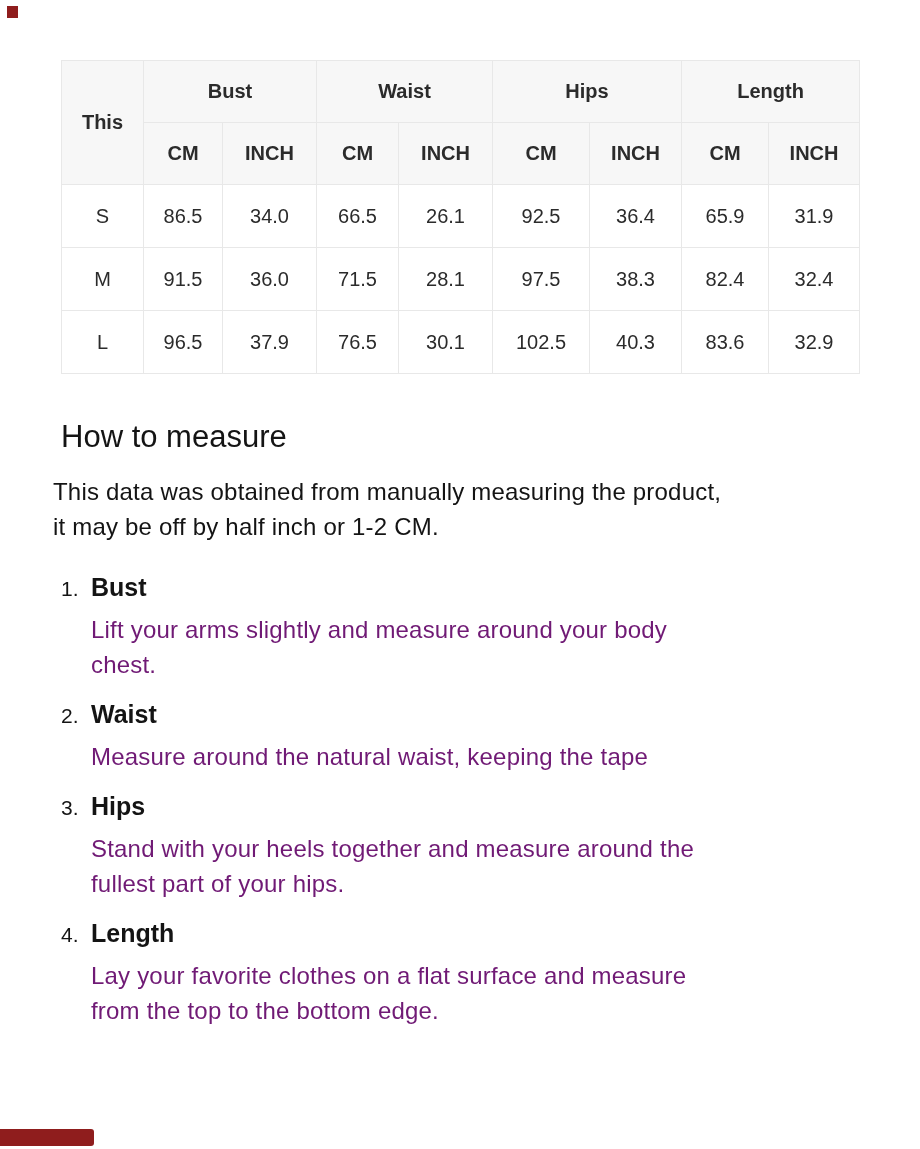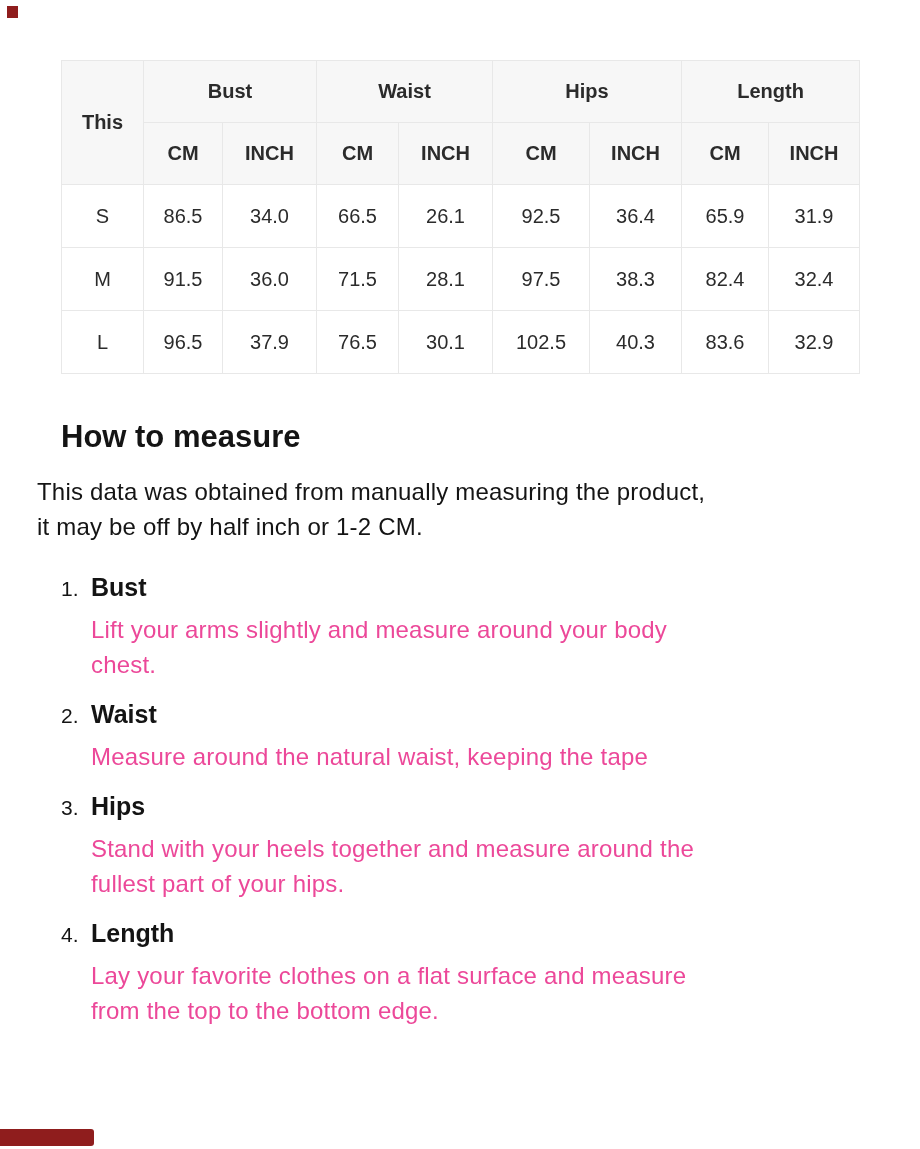--- a/index.html
+++ b/index.html
@@ -39,26 +39,26 @@
     font-size: 20px;
     font-weight: normal;
     color: #2b2b2b;
     height: 63px;
   }
 
   
   h2.section-heading {
     font-size: 31px;
     line-height: 38px;
-    font-weight: bold;
+    font-weight: normal;
     color: #141414;
     margin: 44px 61px 18px 61px;
   }
   .intro {
-    margin: 0 0 0 37px;
+    margin: 0 0 0 53px;
     font-size: 24px;
     line-height: 35px;
     letter-spacing: 0.2px;
     color: #141414;
   }
   .steps {
     margin: 26px 0 0 61px;
   }
   .step { margin-bottom: 15px; }
   .step-head {
@@ -75,21 +75,21 @@
   .step-title {
     font-size: 25px;
     font-weight: bold;
     color: #141414;
   }
   .step-desc {
     margin: 6px 0 0 30px;
     font-size: 24px;
     line-height: 35px;
     letter-spacing: 0.2px;
-    color: #ec4899;
+    color: #701a75;
   }
 
   
   .mark-top-left {
     position: absolute;
     left: 7px; top: 6px;
     width: 11px; height: 12px;
     background: #8f1d1d;
   }
   .mark-bottom-left {

